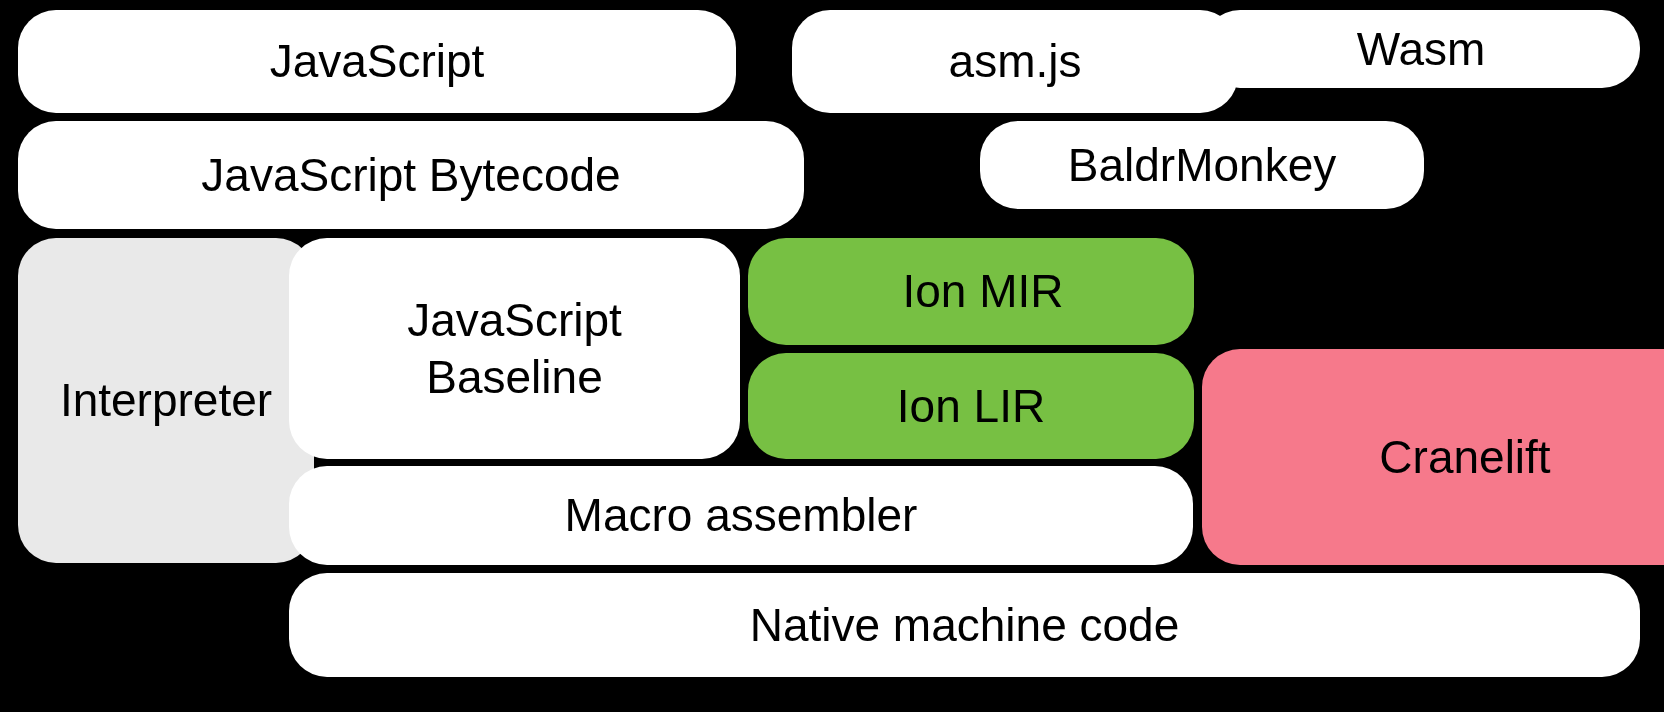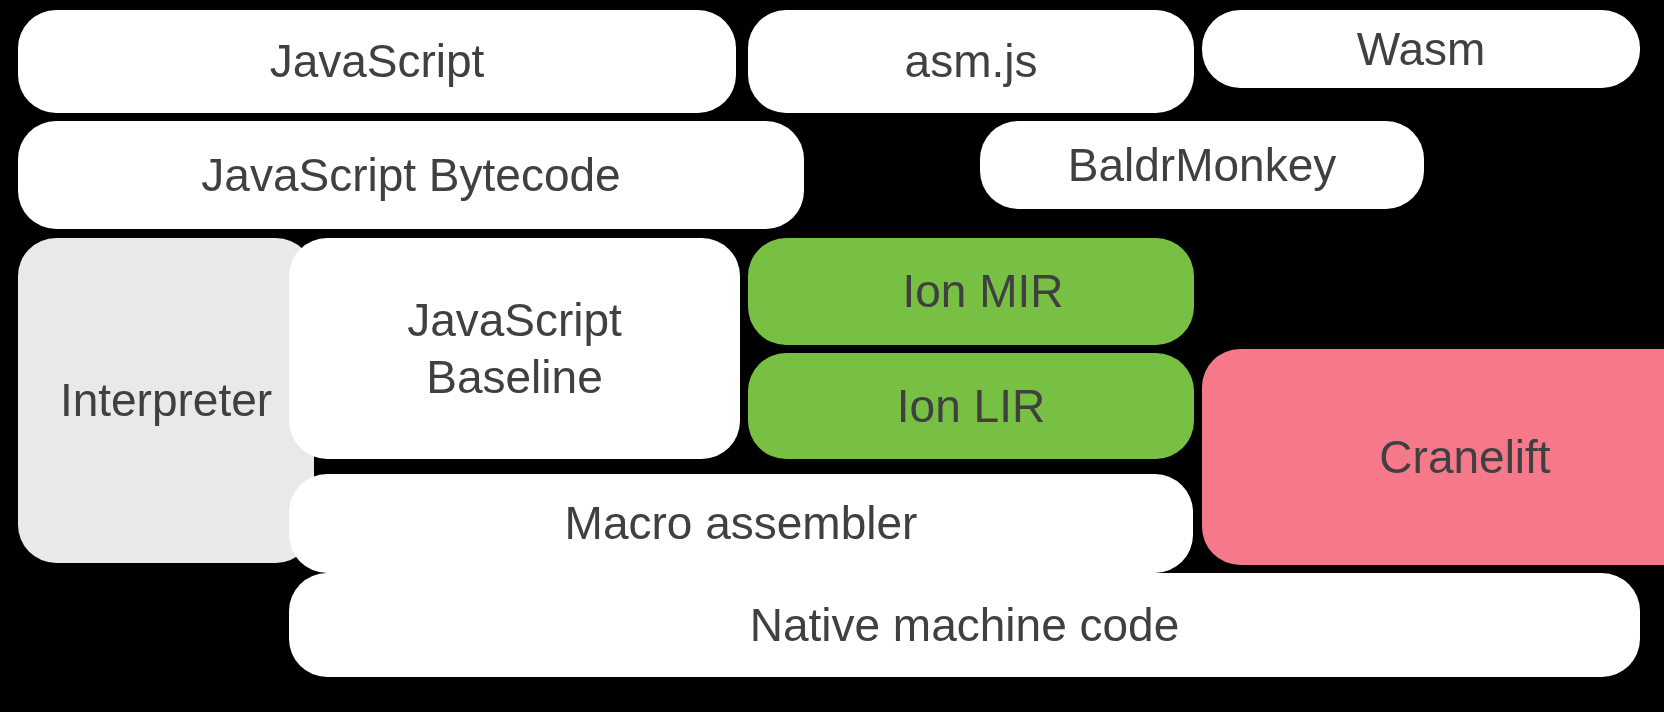--- a/index.html
+++ b/index.html
@@ -16,46 +16,46 @@
   }
   .node {
     position: absolute;
     display: flex;
     align-items: center;
     justify-content: center;
     text-align: center;
     border-radius: 38px;
     font-size: 46px;
     line-height: 1.22;
-    color: #404040;
+    color: #000000;
     white-space: pre-line;
     box-sizing: border-box;
   }
   
   .n-javascript  { left: 18px;   top: 10px;  width: 718px;  height: 103px; }
   .n-asmjs       { left: 748px;  top: 10px;  width: 446px;  height: 103px; }
   .n-wasm        { left: 1202px; top: 10px;  width: 438px;  height: 78px; }
   .n-bytecode    { left: 18px;   top: 121px; width: 786px;  height: 108px; }
   .n-baldrmonkey { left: 980px;  top: 121px; width: 444px;  height: 88px; }
   .n-interpreter { left: 18px;   top: 238px; width: 296px;  height: 325px; }
   .n-baseline    { left: 289px;  top: 238px; width: 451px;  height: 221px; }
   .n-ion-mir     { left: 748px;  top: 238px; width: 446px;  height: 107px; }
   .n-ion-lir     { left: 748px;  top: 353px; width: 446px;  height: 106px; }
   .n-cranelift   { left: 1202px; top: 349px; width: 526px;  height: 216px; }
-  .n-macro       { left: 289px;  top: 466px; width: 904px;  height: 99px; margin-top: 8px;  }
+  .n-macro       { left: 289px;  top: 466px; width: 904px;  height: 99px;  }
   .n-native      { left: 289px;  top: 573px; width: 1351px; height: 104px; }
 </style>
 </head>
 <body>
 
 <div id="canvas" style="background: rgb(0, 0, 0);">
 
   <div class="node n-javascript" style="background: rgb(255, 255, 255);">JavaScript</div>
 
-  <div class="node n-asmjs" style="background: rgb(255, 255, 255);">asm.js</div>
+  <div class="node n-asmjs" style="background: rgb(255, 255, 255); margin-left: 44px;">asm.js</div>
 
   <div class="node n-wasm" style="background: rgb(255, 255, 255);">Wasm</div>
 
   <div class="node n-bytecode" style="background: rgb(255, 255, 255);">JavaScript Bytecode</div>
 
   <div class="node n-baldrmonkey" style="background: rgb(255, 255, 255);">BaldrMonkey</div>
 
   <div class="node n-interpreter" style="background: rgb(233, 233, 233);">Interpreter</div>
 
   <div class="node n-baseline" style="background: rgb(255, 255, 255);">JavaScript

